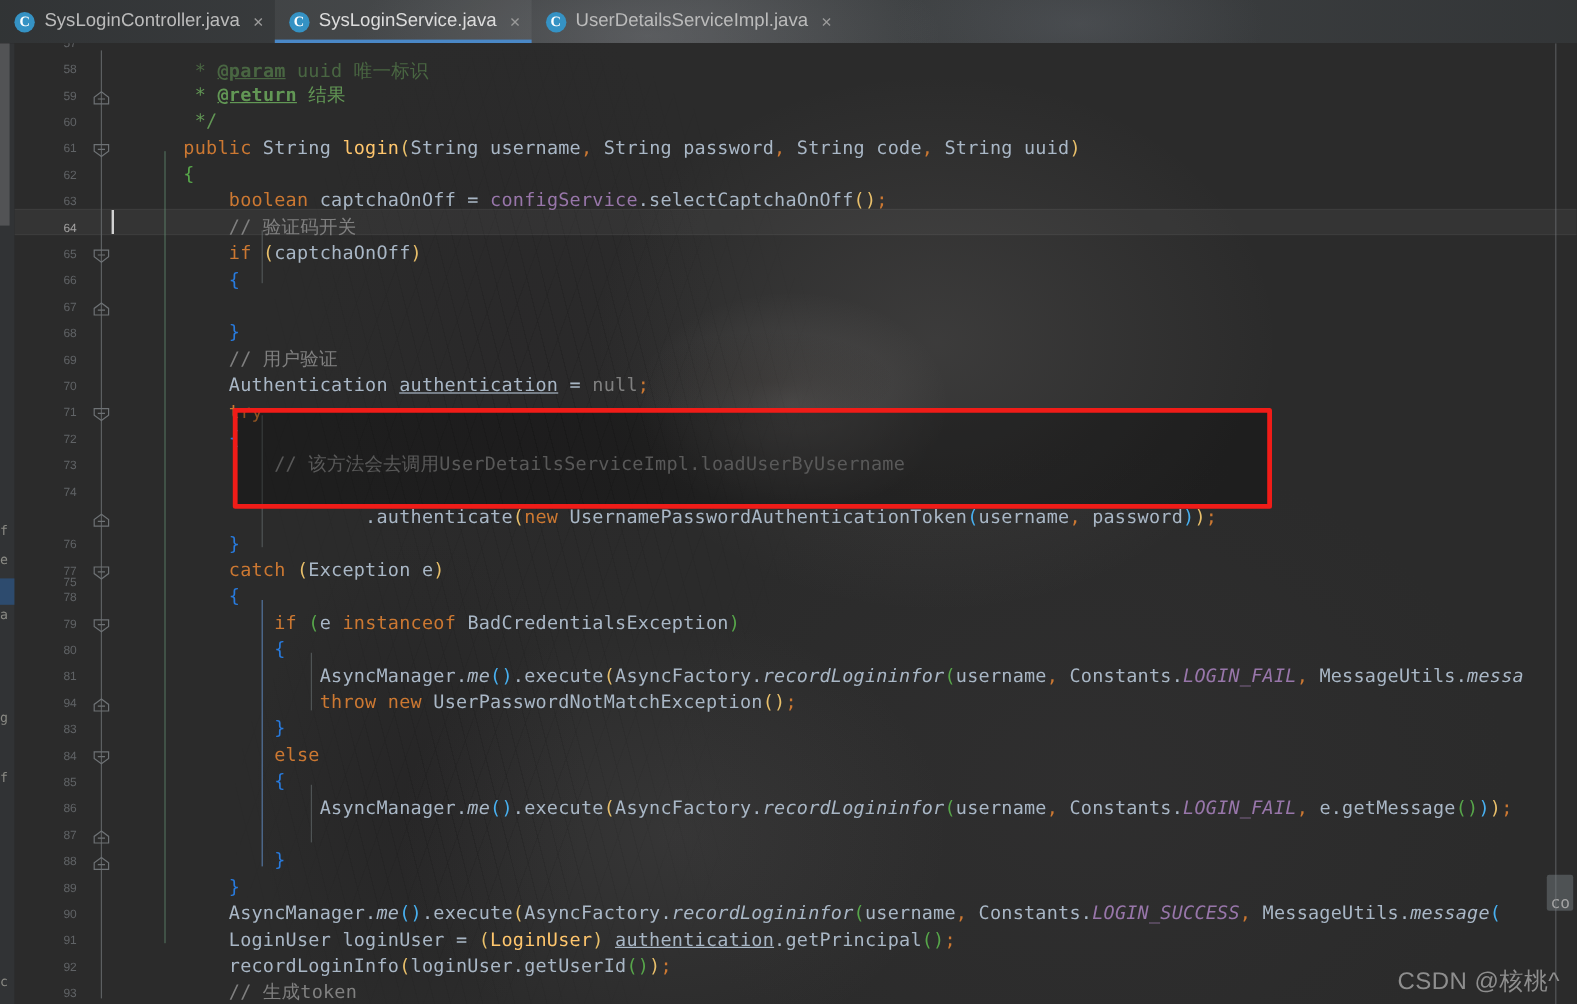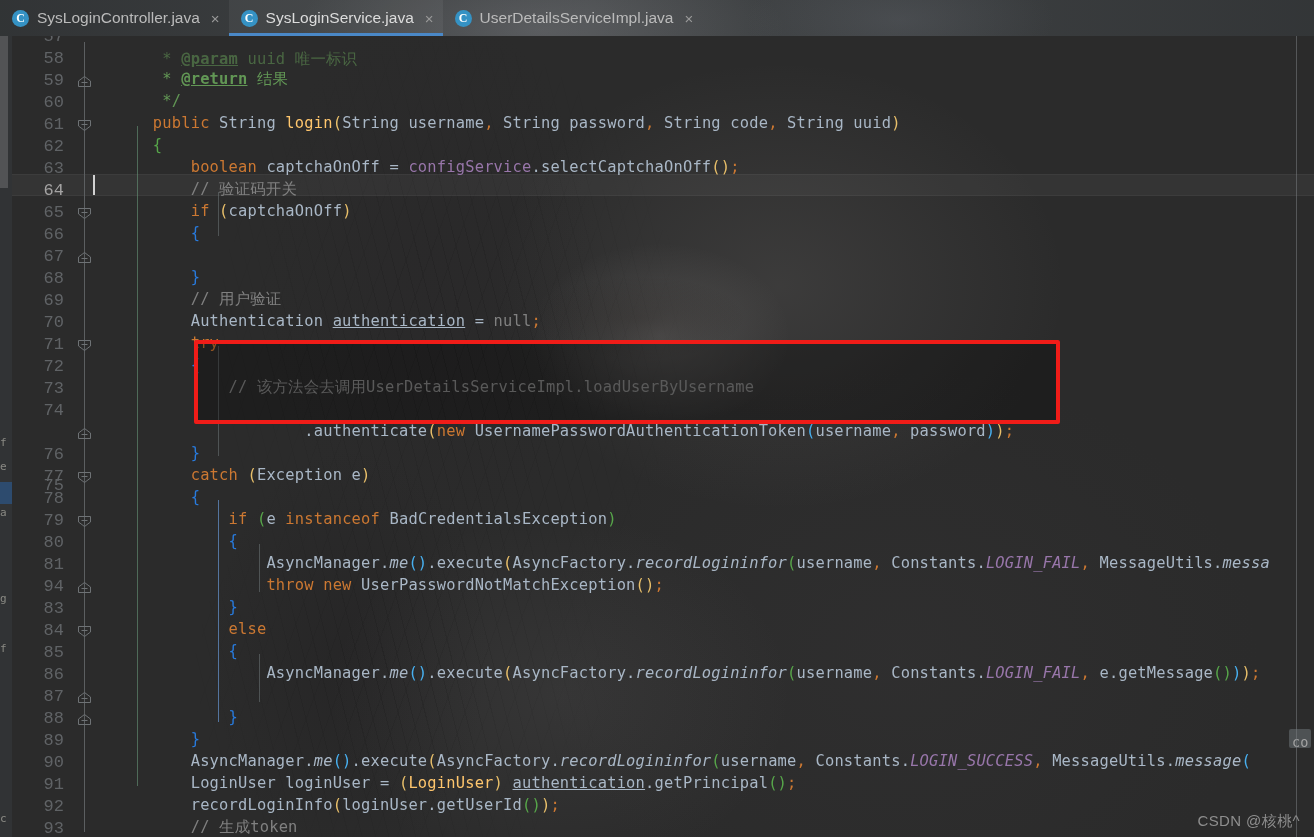--- a/index.html
+++ b/index.html
@@ -106,22 +106,22 @@
     position: absolute; left: 0; top: 0; width: 8px; height: 150px;
     background: rgba(200,200,200,0.22);
   }
 
   
   #gutter {
     position: absolute; left: 12px; top: 0; width: 62px; height: 801px;
   }
   .lnum {
     position: absolute; right: 10px;
-    font-family: Liberation Mono, monospace;
-    font-size: 17px; color: #606366; text-align: right;
+    font-family: Liberation Sans, sans-serif;
+    font-size: 10px; color: #606366; text-align: right;
     line-height: 22px; height: 22px; white-space: nowrap;
   }
   .lnum.current { color: #a4a3a3; }
 
   
   #folds { position: absolute; left: 74px; top: 0; width: 22px; height: 801px; }
   #foldline {
     position: absolute; left: 10px; top: 6px; width: 1px; height: 790px;
     background: #5c5f61;
   }
@@ -173,29 +173,29 @@
     position: absolute; top: 0; width: 1px; height: 801px;
     background: rgba(120,124,128,0.55);
   }
 
   
   .hintchip {
     position: absolute; height: 19px;
     background: #4e5254;
     color: #a3a3a3;
     font-family: "DejaVu Sans Mono", monospace; font-size: 13.5px;
-    line-height: 19px; padding: 4px 3px; border-radius: 2px;
+    line-height: 19px; padding: 15px 3px; border-radius: 2px;
     overflow: hidden; white-space: nowrap;
   }
 
   
   #watermark {
     position: absolute; right: 14px; bottom: 6px;
     font-family: "Liberation Sans", sans-serif;
-    font-size: 15px; color: #8e8e8e;
+    font-size: 20px; color: #8e8e8e;
     letter-spacing: .4px; white-space: nowrap;
   }
 
   
   .kw   { color: #cc7832; }            
   .ident{ color: #a9b7c6; }            
   .mname{ color: #ffc66d; }
   .field{ color: #9876aa; }            
   .statf{ color: #9876aa; font-style: italic; }  
   .statm{ color: #a9b7c6; font-style: italic; }  

